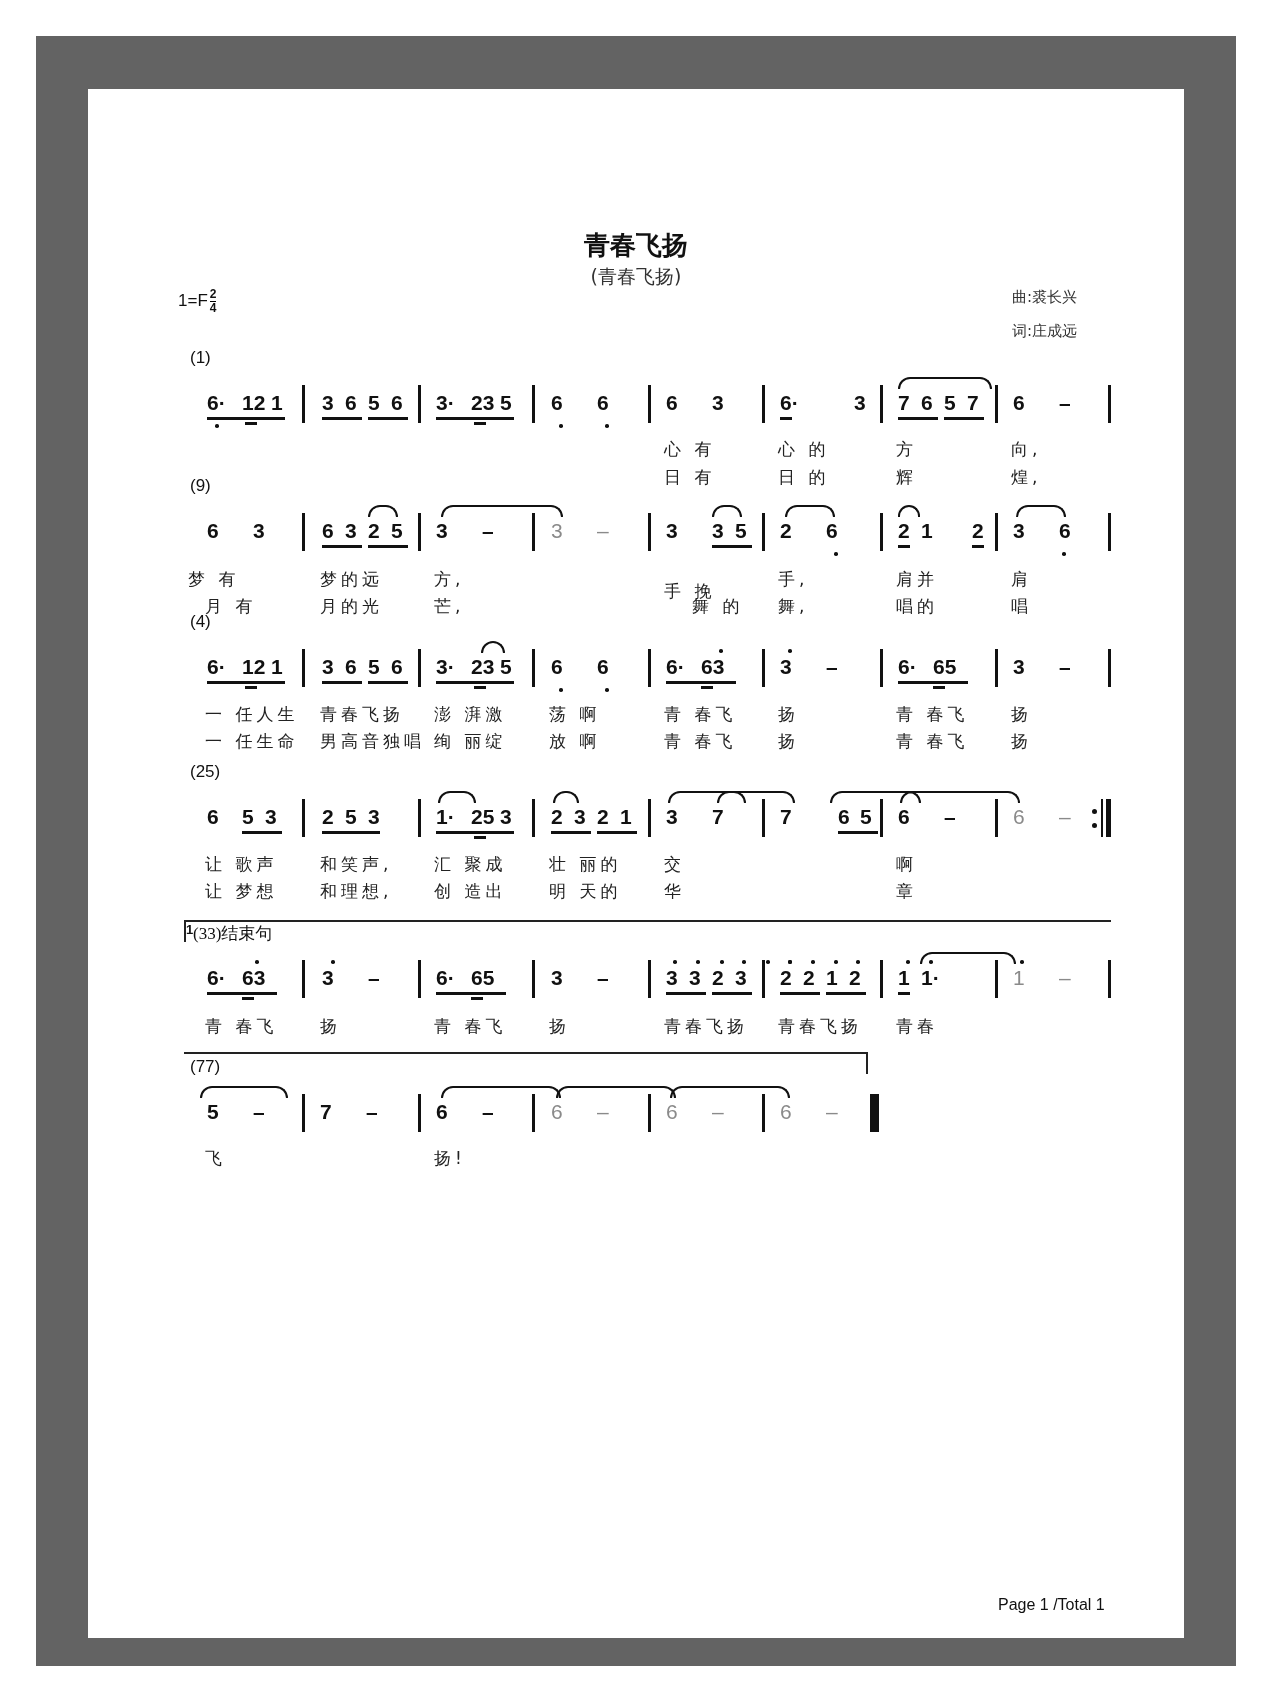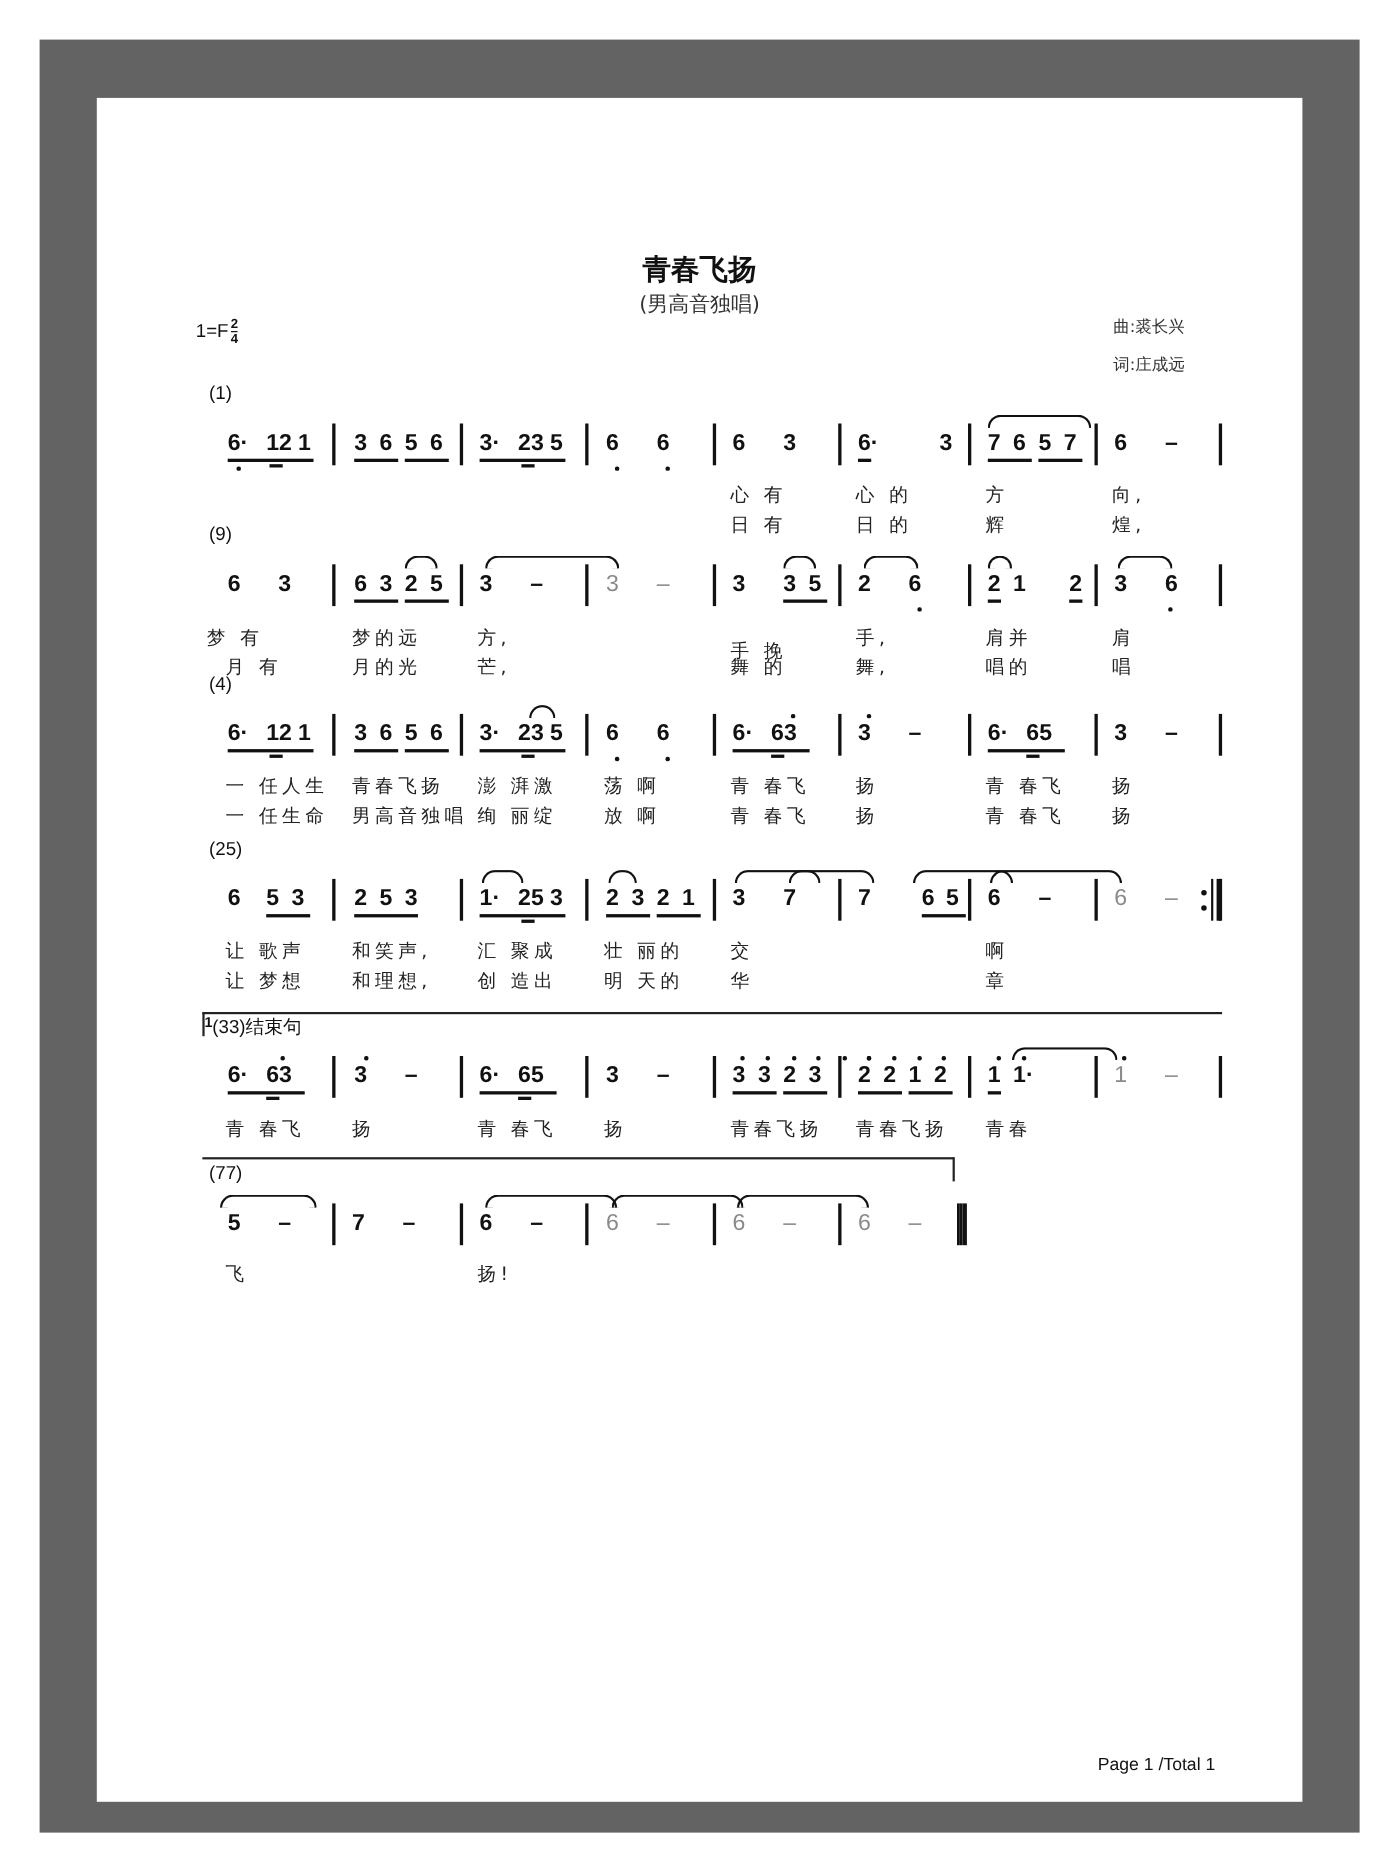--- a/index.html
+++ b/index.html
@@ -26,21 +26,21 @@
   .vline{position:absolute;width:1.5px;background:#222;}
   .footer{font-family:"Liberation Sans",sans-serif;font-size:16px;left:998px;top:1596px;}
 </style>
 </head>
 <body>
 
 <div class="frame"></div>
 <div class="page"></div>
 
 <div class="abs title">青春飞扬</div>
-<div class="abs subtitle">(男高音独唱)</div>
+<div class="abs subtitle">(青春飞扬)</div>
 <div class="abs key">
   <span>1=F</span><span class="frac"><span class="num">2</span><span>4</span></span>
 </div>
 <div class="abs credit" style="top:288px;">曲:裘长兴</div>
 <div class="abs credit" style="top:322px;">词:庄成远</div>
 
 <div id="score">
     <div class="abs sec" style="left: 190px; top: 348px;">(1)</div>
     <div class="abs note" style="left: 207px; top: 391px;">6·</div>
     <div class="abs note" style="left: 242px; top: 391px;">12</div>
@@ -99,21 +99,21 @@
     <div class="abs lyr" style="left: 434px; top: 568px; letter-spacing: 4px;">方,</div>
     <div class="abs lyr" style="left: 434px; top: 595px; letter-spacing: 4px;">芒,</div>
     <div class="abs note grey" style="left: 551px; top: 519px;">3</div>
     <div class="abs note grey" style="left: 597px; top: 519px;">–</div>
     <div class="bar" style="left: 648px; top: 513px;"></div>
     <div class="abs note" style="left: 666px; top: 519px;">3</div>
     <div class="abs note" style="left: 712px; top: 519px;">3</div>
     <div class="abs note" style="left: 735px; top: 519px;">5</div>
     <div class="bar" style="left: 762px; top: 513px;"></div>
     <div class="abs lyr" style="left: 664px; top: 580px; letter-spacing: 4px;">手 挽</div>
-    <div class="abs lyr" style="left: 664px; top: 595px; letter-spacing: 4px; text-align: center;">舞 的</div>
+    <div class="abs lyr" style="left: 692px; top: 595px; letter-spacing: 4px; text-align: center;">舞 的</div>
     <div class="abs note" style="left: 780px; top: 519px;">2</div>
     <div class="abs note" style="left: 826px; top: 519px;">6</div>
     <div class="bar" style="left: 880px; top: 513px;"></div>
     <div class="abs lyr" style="left: 778px; top: 568px; letter-spacing: 4px;">手,</div>
     <div class="abs lyr" style="left: 778px; top: 595px; letter-spacing: 4px;">舞,</div>
     <div class="abs note" style="left: 898px; top: 519px;">2</div>
     <div class="abs note" style="left: 921px; top: 519px;">1</div>
     <div class="abs note" style="left: 972px; top: 519px;">2</div>
     <div class="bar" style="left: 995px; top: 513px;"></div>
     <div class="abs lyr" style="left: 896px; top: 568px; letter-spacing: 4px; text-align: right;">肩并</div>
@@ -204,21 +204,21 @@
     <div class="abs note" style="left: 860px; top: 805px;">5</div>
     <div class="bar" style="left: 880px; top: 799px;"></div>
     <div class="abs note" style="left: 898px; top: 805px;">6</div>
     <div class="abs note" style="left: 944px; top: 805px;">–</div>
     <div class="bar" style="left: 995px; top: 799px;"></div>
     <div class="abs lyr" style="left: 896px; top: 853px; letter-spacing: 4px;">啊</div>
     <div class="abs lyr" style="left: 896px; top: 880px; letter-spacing: 4px;">章</div>
     <div class="abs note grey" style="left: 1013px; top: 805px;">6</div>
     <div class="abs note grey" style="left: 1059px; top: 805px;">–</div>
     <div class="bar" style="left: 1108px; top: 799px;"></div>
-    <div class="abs sec" style="left: 193px; top: 922px;">(33)结束句</div>
+    <div class="abs sec" style="left: 193px; top: 922px; font-family: Liberation Serif, serif;">(33)结束句</div>
     <div class="abs note" style="left: 207px; top: 966px;">6·</div>
     <div class="abs note" style="left: 242px; top: 966px;">63</div>
     <div class="bar" style="left: 302px; top: 960px;"></div>
     <div class="abs lyr" style="left: 205px; top: 1015px; letter-spacing: 4px;">青 春飞</div>
     <div class="abs note" style="left: 322px; top: 966px;">3</div>
     <div class="abs note" style="left: 368px; top: 966px;">–</div>
     <div class="bar" style="left: 418px; top: 960px;"></div>
     <div class="abs lyr" style="left: 320px; top: 1015px; letter-spacing: 4px;">扬</div>
     <div class="abs note" style="left: 436px; top: 966px;">6·</div>
     <div class="abs note" style="left: 471px; top: 966px;">65</div>

